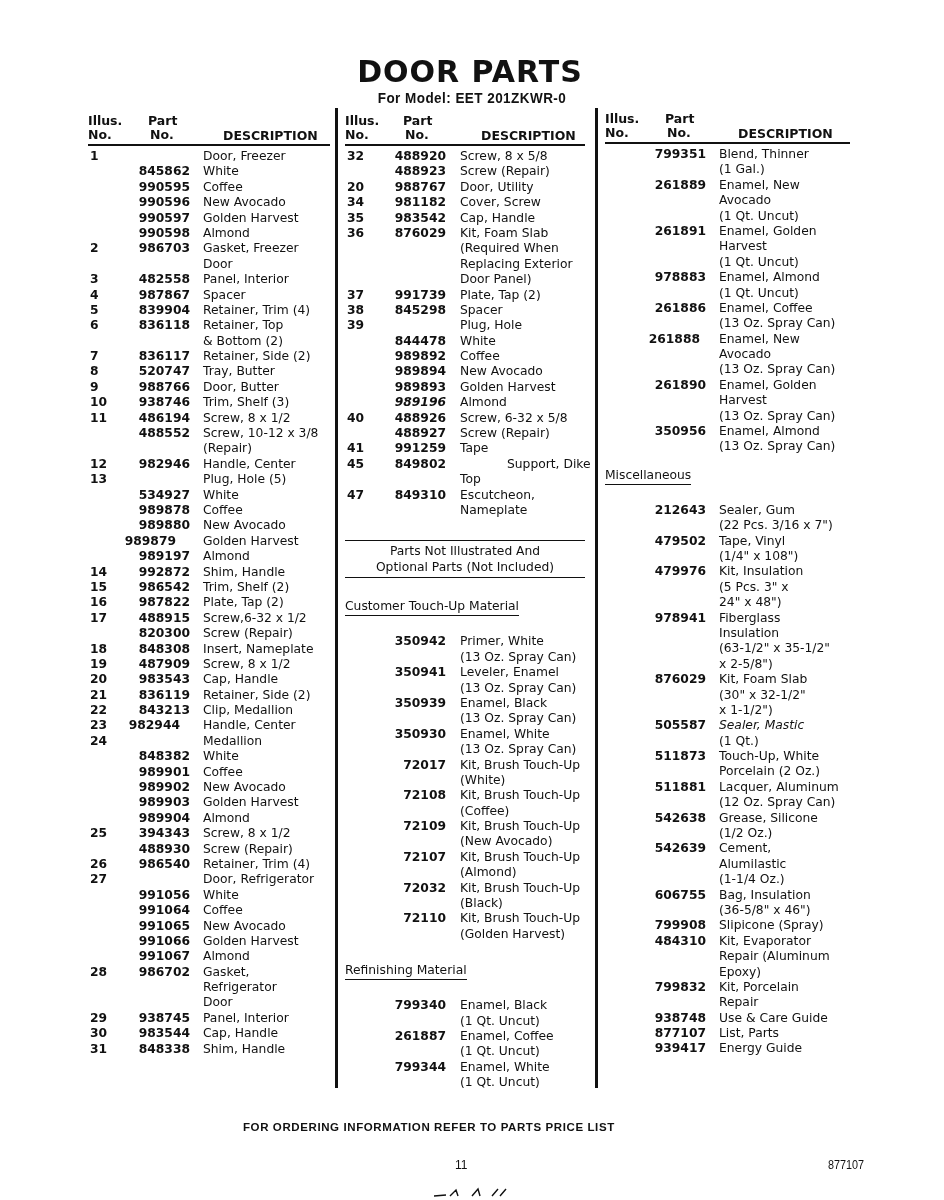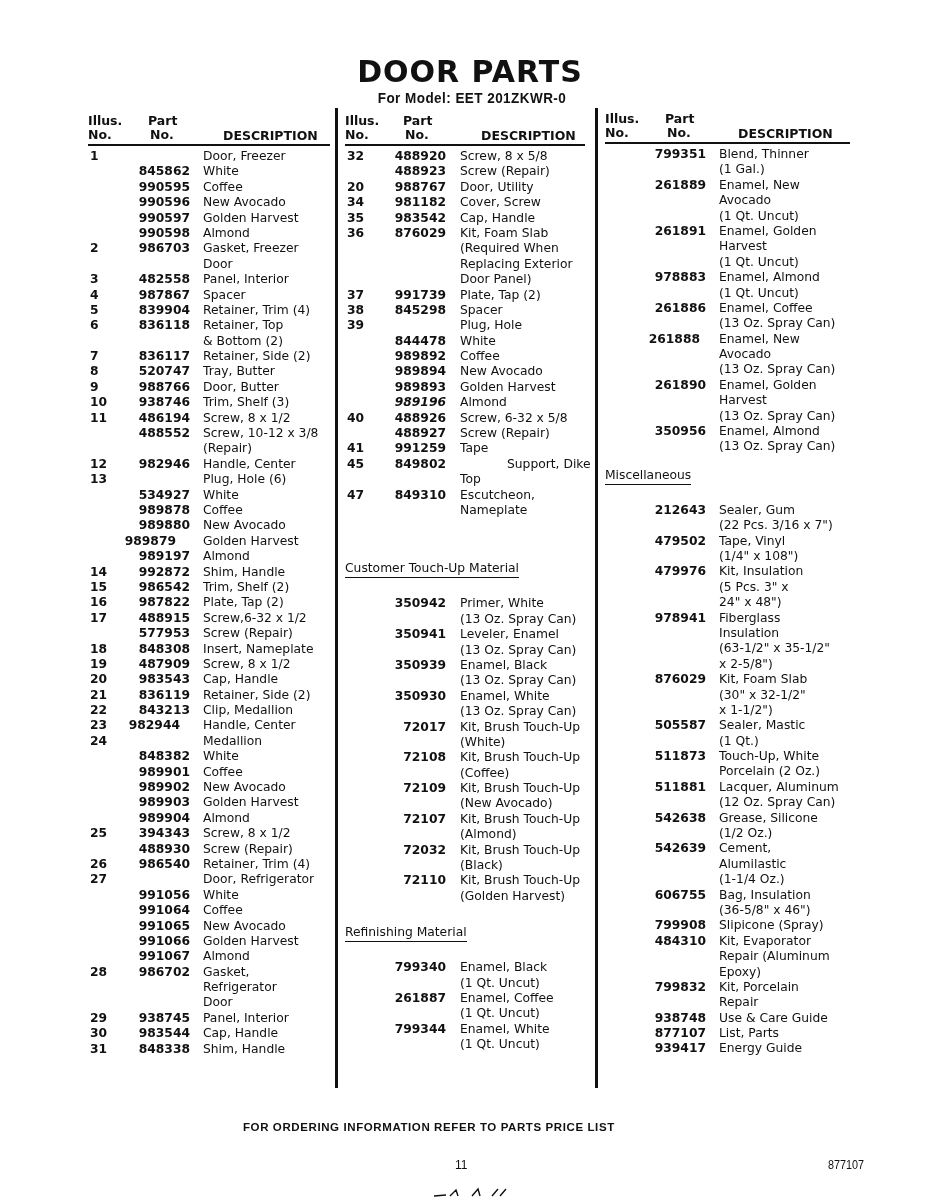--- a/index.html
+++ b/index.html
@@ -159,21 +159,21 @@
         <span class="desc" style="left: 115px;">(Repair)</span>
       </div>
       <div class="row">
         <span class="illus">12</span>
         <span class="part" style="left: 42px;">982946</span>
         <span class="desc" style="left: 115px;">Handle, Center</span>
       </div>
       <div class="row">
         <span class="illus">13</span>
         <span class="part" style="left: 42px;"></span>
-        <span class="desc" style="left: 115px;">Plug, Hole (6)</span>
+        <span class="desc" style="left: 115px;">Plug, Hole (5)</span>
       </div>
       <div class="row">
         <span class="illus"></span>
         <span class="part" style="left: 42px;">534927</span>
         <span class="desc" style="left: 115px;">White</span>
       </div>
       <div class="row">
         <span class="illus"></span>
         <span class="part" style="left: 42px;">989878</span>
         <span class="desc" style="left: 115px;">Coffee</span>
@@ -208,21 +208,21 @@
         <span class="part" style="left: 42px;">987822</span>
         <span class="desc" style="left: 115px;">Plate, Tap (2)</span>
       </div>
       <div class="row">
         <span class="illus">17</span>
         <span class="part" style="left: 42px;">488915</span>
         <span class="desc" style="left: 115px;">Screw,6-32 x 1/2</span>
       </div>
       <div class="row">
         <span class="illus"></span>
-        <span class="part" style="left: 42px;">577953</span>
+        <span class="part" style="left: 42px;">820300</span>
         <span class="desc" style="left: 115px;">Screw (Repair)</span>
       </div>
       <div class="row">
         <span class="illus">18</span>
         <span class="part" style="left: 42px;">848308</span>
         <span class="desc" style="left: 115px;">Insert, Nameplate</span>
       </div>
       <div class="row">
         <span class="illus">19</span>
         <span class="part" style="left: 42px;">487909</span>
@@ -484,20 +484,24 @@
         <span class="part" style="left: 41px;">849310</span>
         <span class="desc" style="left: 115px;">Escutcheon,</span>
       </div>
       <div class="row">
         <span class="illus"></span>
         <span class="part" style="left: 41px;"></span>
         <span class="desc" style="left: 115px;">Nameplate</span>
       </div>
     </div>
   <div style="height:22px;"></div>
+  <div class="boxnote">
+    <div>Parts Not Illustrated And</div>
+    <div>Optional Parts (Not Included)</div>
+  </div>
   <div class="sections">
       <div class="sect" style="margin-top: 21px;"><span class="sect-head">Customer Touch-Up Material</span></div>
       <div style="height: 18px;"></div>
       <div class="row">
         <span class="part" style="left: 41px;">350942</span>
         <span class="desc" style="left: 115px;">Primer, White</span>
       </div>
       <div class="row">
         <span class="part" style="left: 41px;"></span>
         <span class="desc" style="left: 115px;">(13 Oz. Spray Can)</span>
@@ -751,21 +755,21 @@
       <div class="row">
         <span class="part" style="left: 41px;"></span>
         <span class="desc" style="left: 114px;">(30" x 32-1/2"</span>
       </div>
       <div class="row">
         <span class="part" style="left: 41px;"></span>
         <span class="desc" style="left: 114px;">x 1-1/2")</span>
       </div>
       <div class="row">
         <span class="part" style="left: 41px;">505587</span>
-        <span class="desc" style="left: 114px;">Sealer, Mastic</span>
+        <span class="desc" style="left: 114px; font-style: italic;">Sealer, Mastic</span>
       </div>
       <div class="row">
         <span class="part" style="left: 41px;"></span>
         <span class="desc" style="left: 114px;">(1 Qt.)</span>
       </div>
       <div class="row">
         <span class="part" style="left: 41px;">511873</span>
         <span class="desc" style="left: 114px;">Touch-Up, White</span>
       </div>
       <div class="row">

